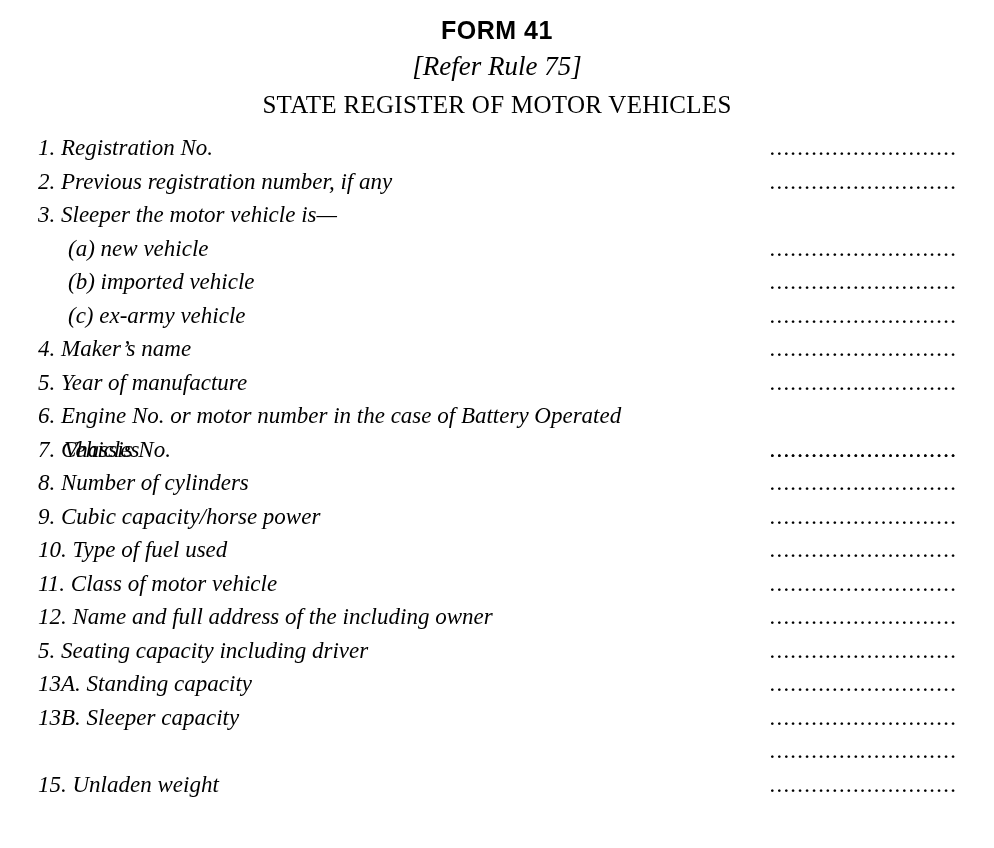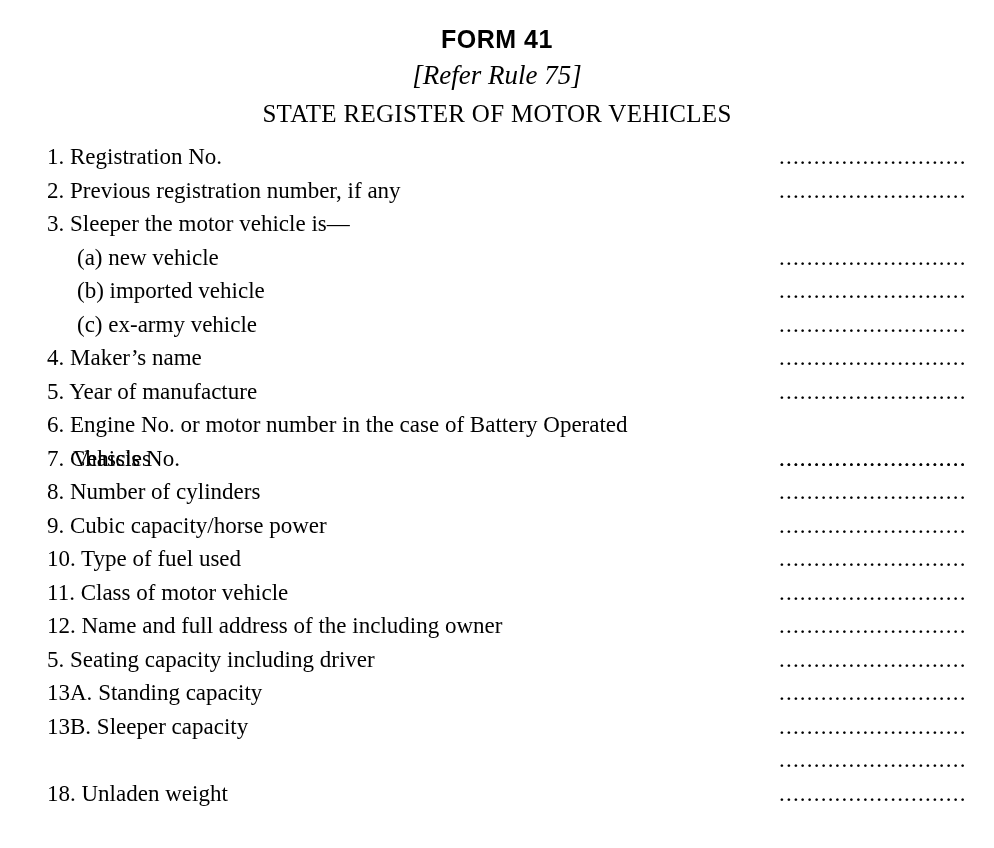--- a/index.html
+++ b/index.html
@@ -14,21 +14,21 @@
     font-family: "Liberation Serif", "DejaVu Serif", serif;
     color: #000000;
     overflow: hidden;
     position: relative;
   }
 
   .page {
     width: 994px;
     height: 848px;
     box-sizing: border-box;
-    padding: 9px;
+    padding: 0;
     position: relative;
   }
 
   
   .header {
     text-align: center;
     padding-top: 18px;
   }
   .form-title {
     font-family: "Liberation Sans", "DejaVu Sans", sans-serif;
@@ -58,20 +58,21 @@
     margin-top: 14px;
     padding: 0;
     list-style: none;
   }
 
   .field-row {
     position: relative;
     min-height: 33.5px;
     padding: 0;
     margin: 0;
+    font-style: italic;
   }
 
   .field-label {
     font-size: 23px;
     line-height: 33.5px;
     white-space: nowrap;
     display: block;
   }
 
   
@@ -238,19 +239,19 @@
         <div class="label-wrap">
           <span class="field-label"><span>13B.</span> <span>Sleeper capacity</span></span>
         </div>
         <span class="dots">................................</span>
       </div>
       <div class="field-row">
         <span class="dots">................................</span>
       </div>
       <div class="field-row">
         <div class="label-wrap">
-          <span class="field-label"><span>18.</span> <span>Unladen weight</span></span>
+          <span class="field-label"><span>15.</span> <span>Unladen weight</span></span>
         </div>
         <span class="dots">................................</span>
       </div>
     </div>
 
 </div>
 
 </body></html>

